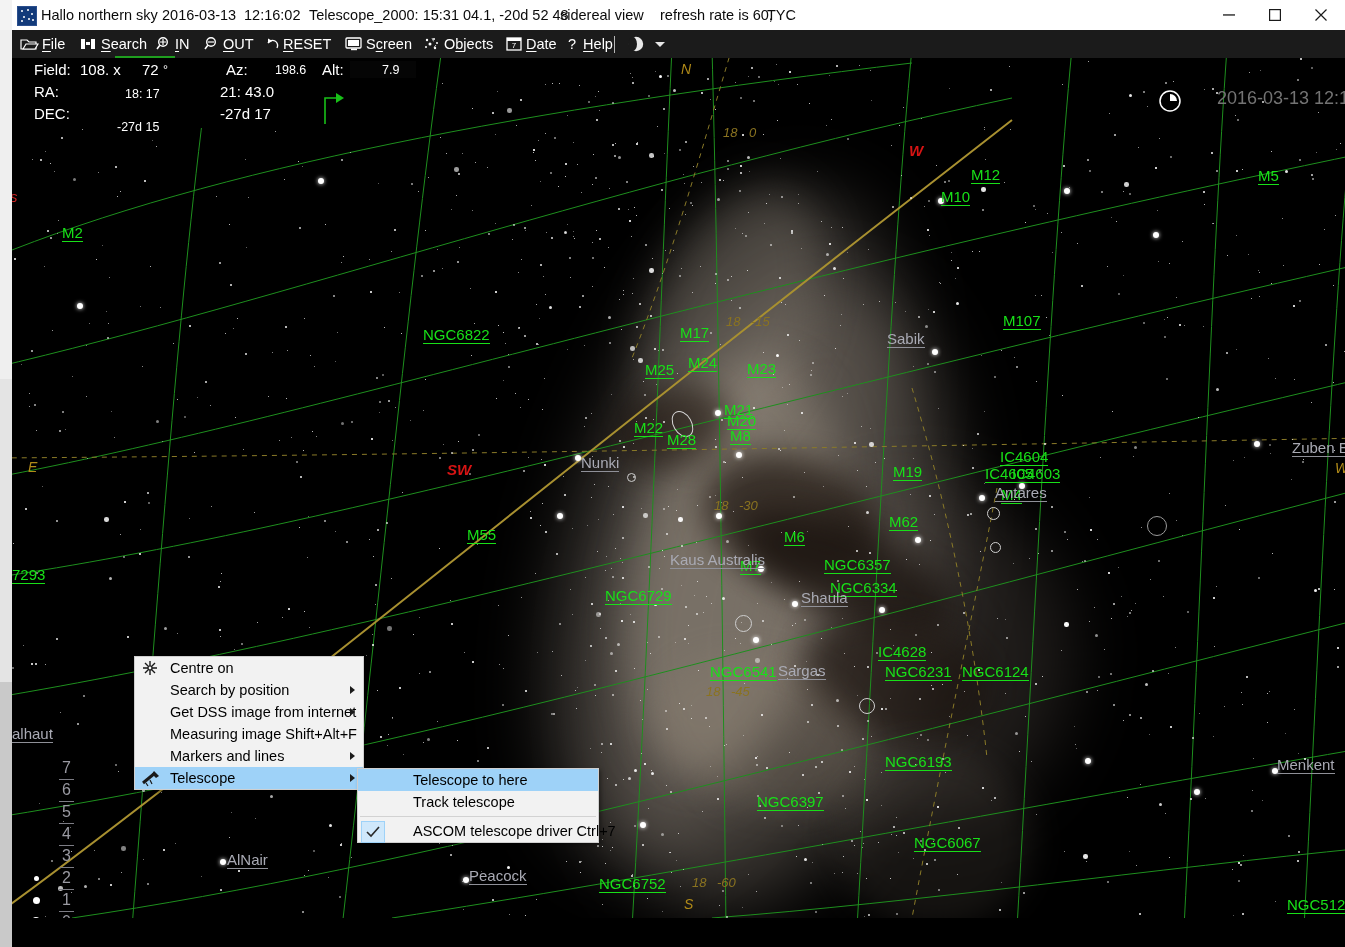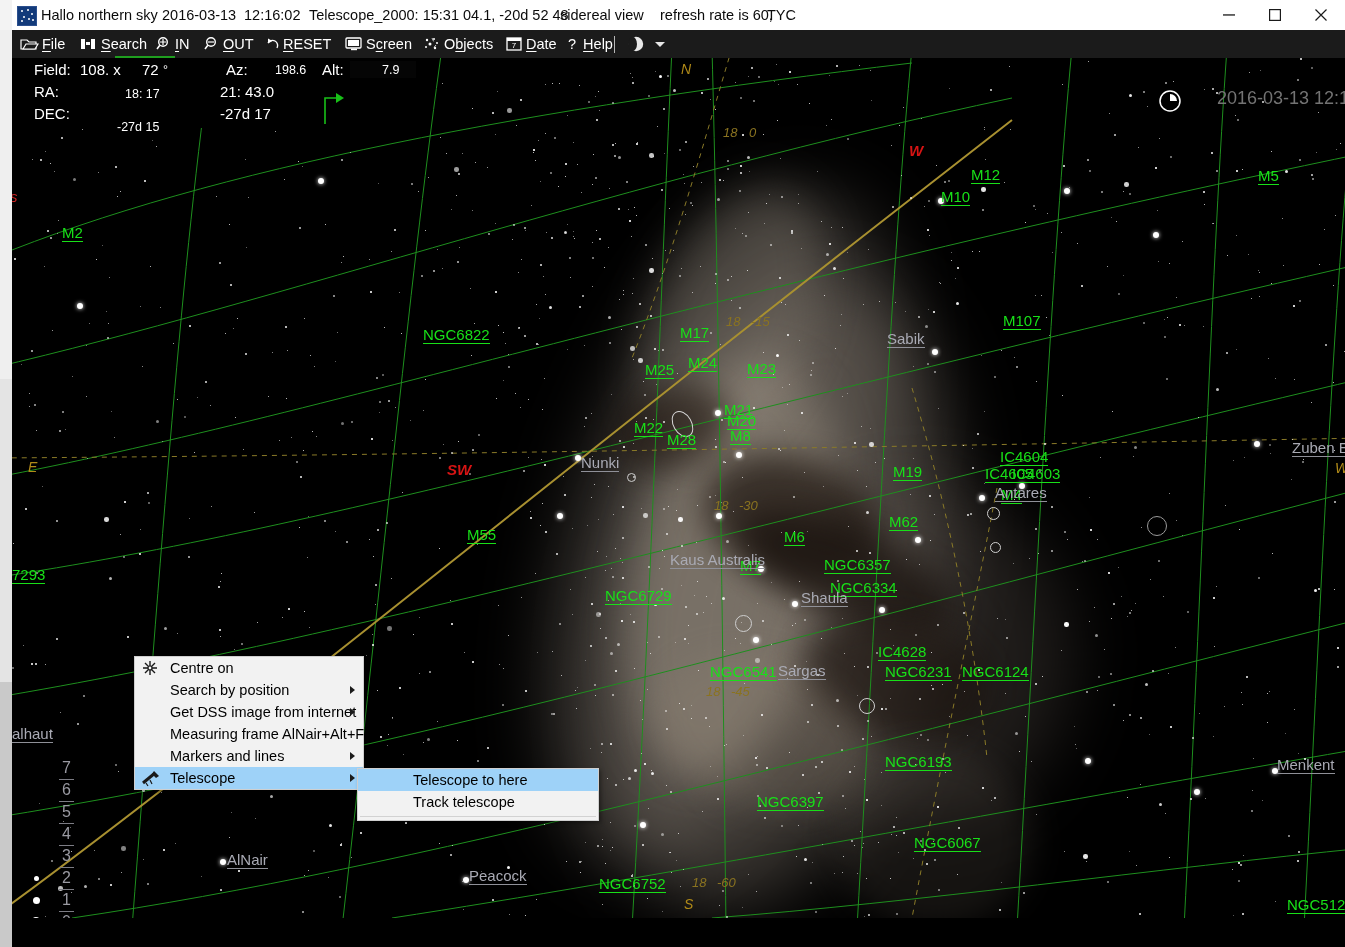--- a/index.html
+++ b/index.html
@@ -1725,31 +1725,36 @@
 
       <div class="menu" id="menu-main">
           <div class="mi"><span class="mico"><svg width="18" height="18">
                 <g stroke="#1a1a1a" stroke-width="1.4">
                   <path d="M9 2 v14 M2 9 h14 M4 4 L14 14 M14 4 L4 14"></path>
                 </g>
                 <circle cx="9" cy="9" r="2" fill="#fff" stroke="#1a1a1a" stroke-width="1.2"></circle>
               </svg></span><span>Centre on</span></div>
           <div class="mi"><span>Search by position</span><span class="arr"></span></div>
           <div class="mi"><span>Get DSS image from internet</span><span class="arr"></span></div>
-          <div class="mi"><span>Measuring frame  AlNair+Alt+F</span></div>
+          <div class="mi"><span>Measuring image  Shift+Alt+F</span></div>
           <div class="mi"><span>Markers and lines</span><span class="arr"></span></div>
           <div class="mi sel"><span class="mico"><svg width="20" height="18">
                 <path d="M2 14 L14 4" stroke="#1a1a1a" stroke-width="3"></path>
                 <path d="M13 2 L18 7 L15 9 L11 5 Z" fill="#1a1a1a"></path>
                 <path d="M5 14 L7 17 M9 11 L11 15" stroke="#1a1a1a" stroke-width="1.2"></path>
               </svg></span><span>Telescope</span><span class="arr"></span></div>
         </div>
       <div class="menu" id="menu-sub">
           <div class="mi sel"><span>Telescope to here</span></div>
           <div class="mi"><span>Track telescope</span></div>
           <div class="msep"></div>
+          <div class="mi"><span class="chk">
+              <svg width="14" height="12">
+                <path d="M1 6 L5 10 L13 1" stroke="#2a2a2a" stroke-width="1.6" fill="none"></path>
+              </svg>
+            </span><span>ASCOM telescope driver Ctrl+7</span></div>
         </div>
 
     </div>
   </div>
 
 
 </div>
 
 </body></html>

